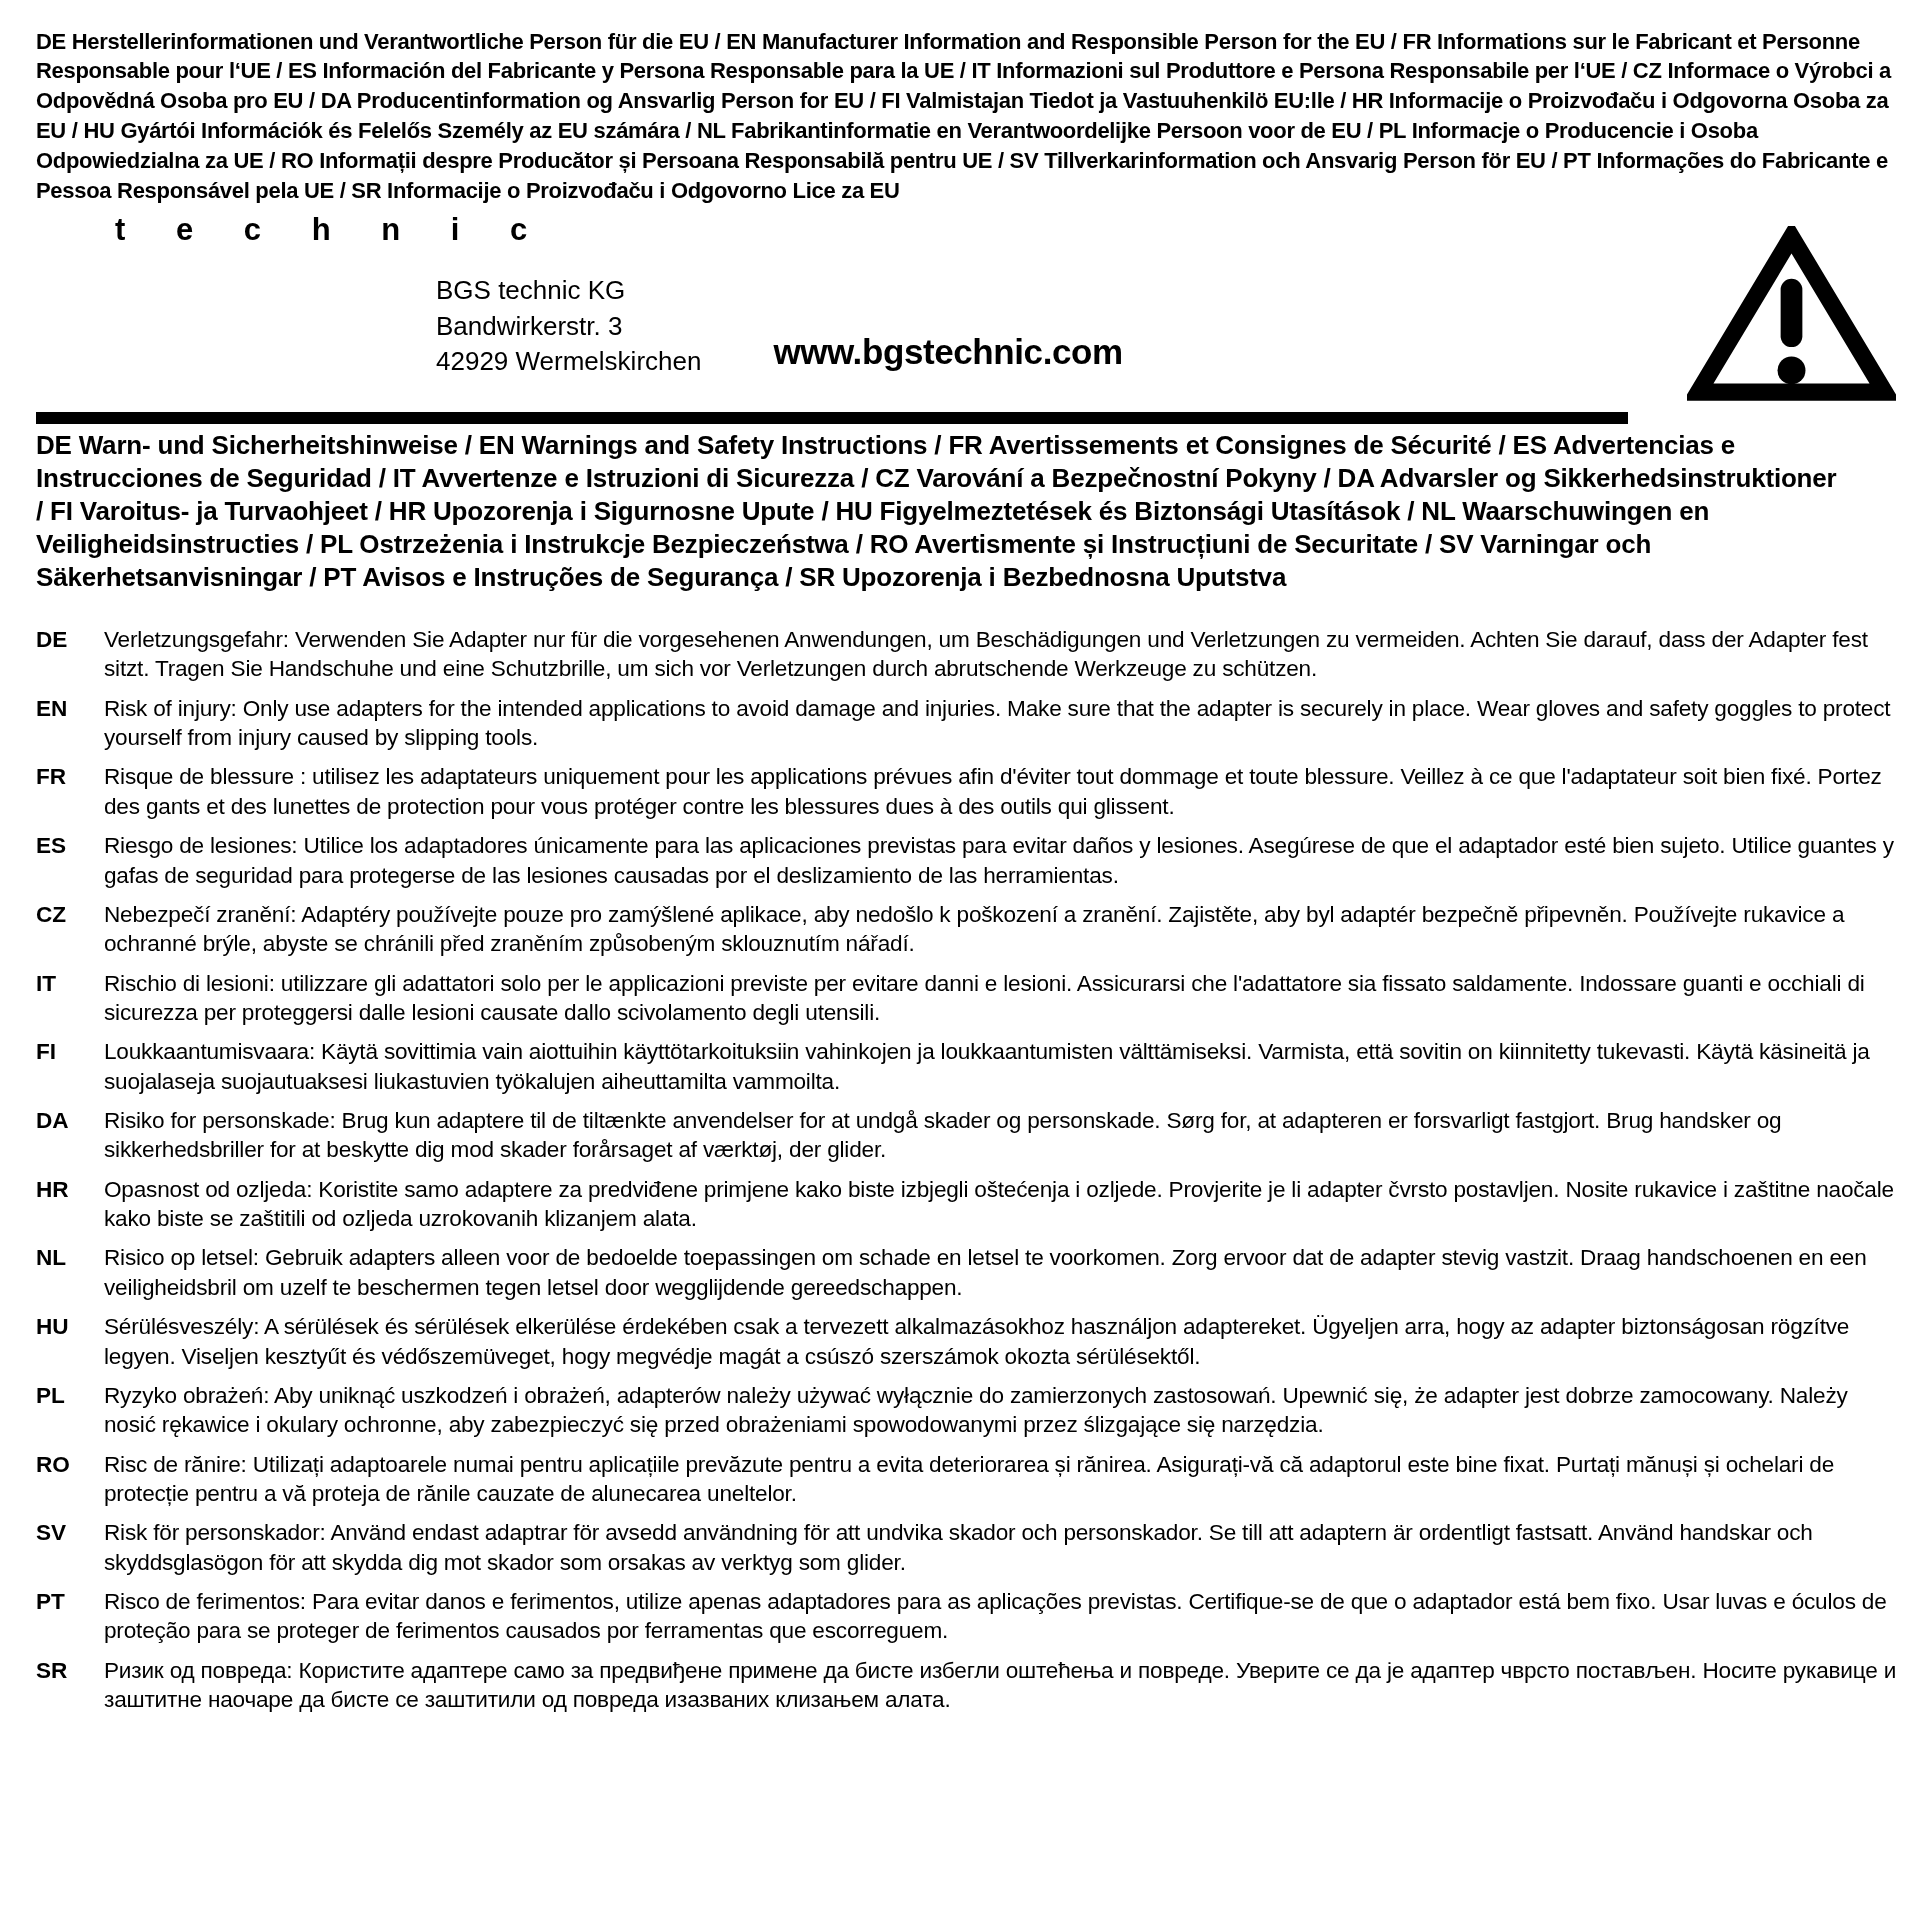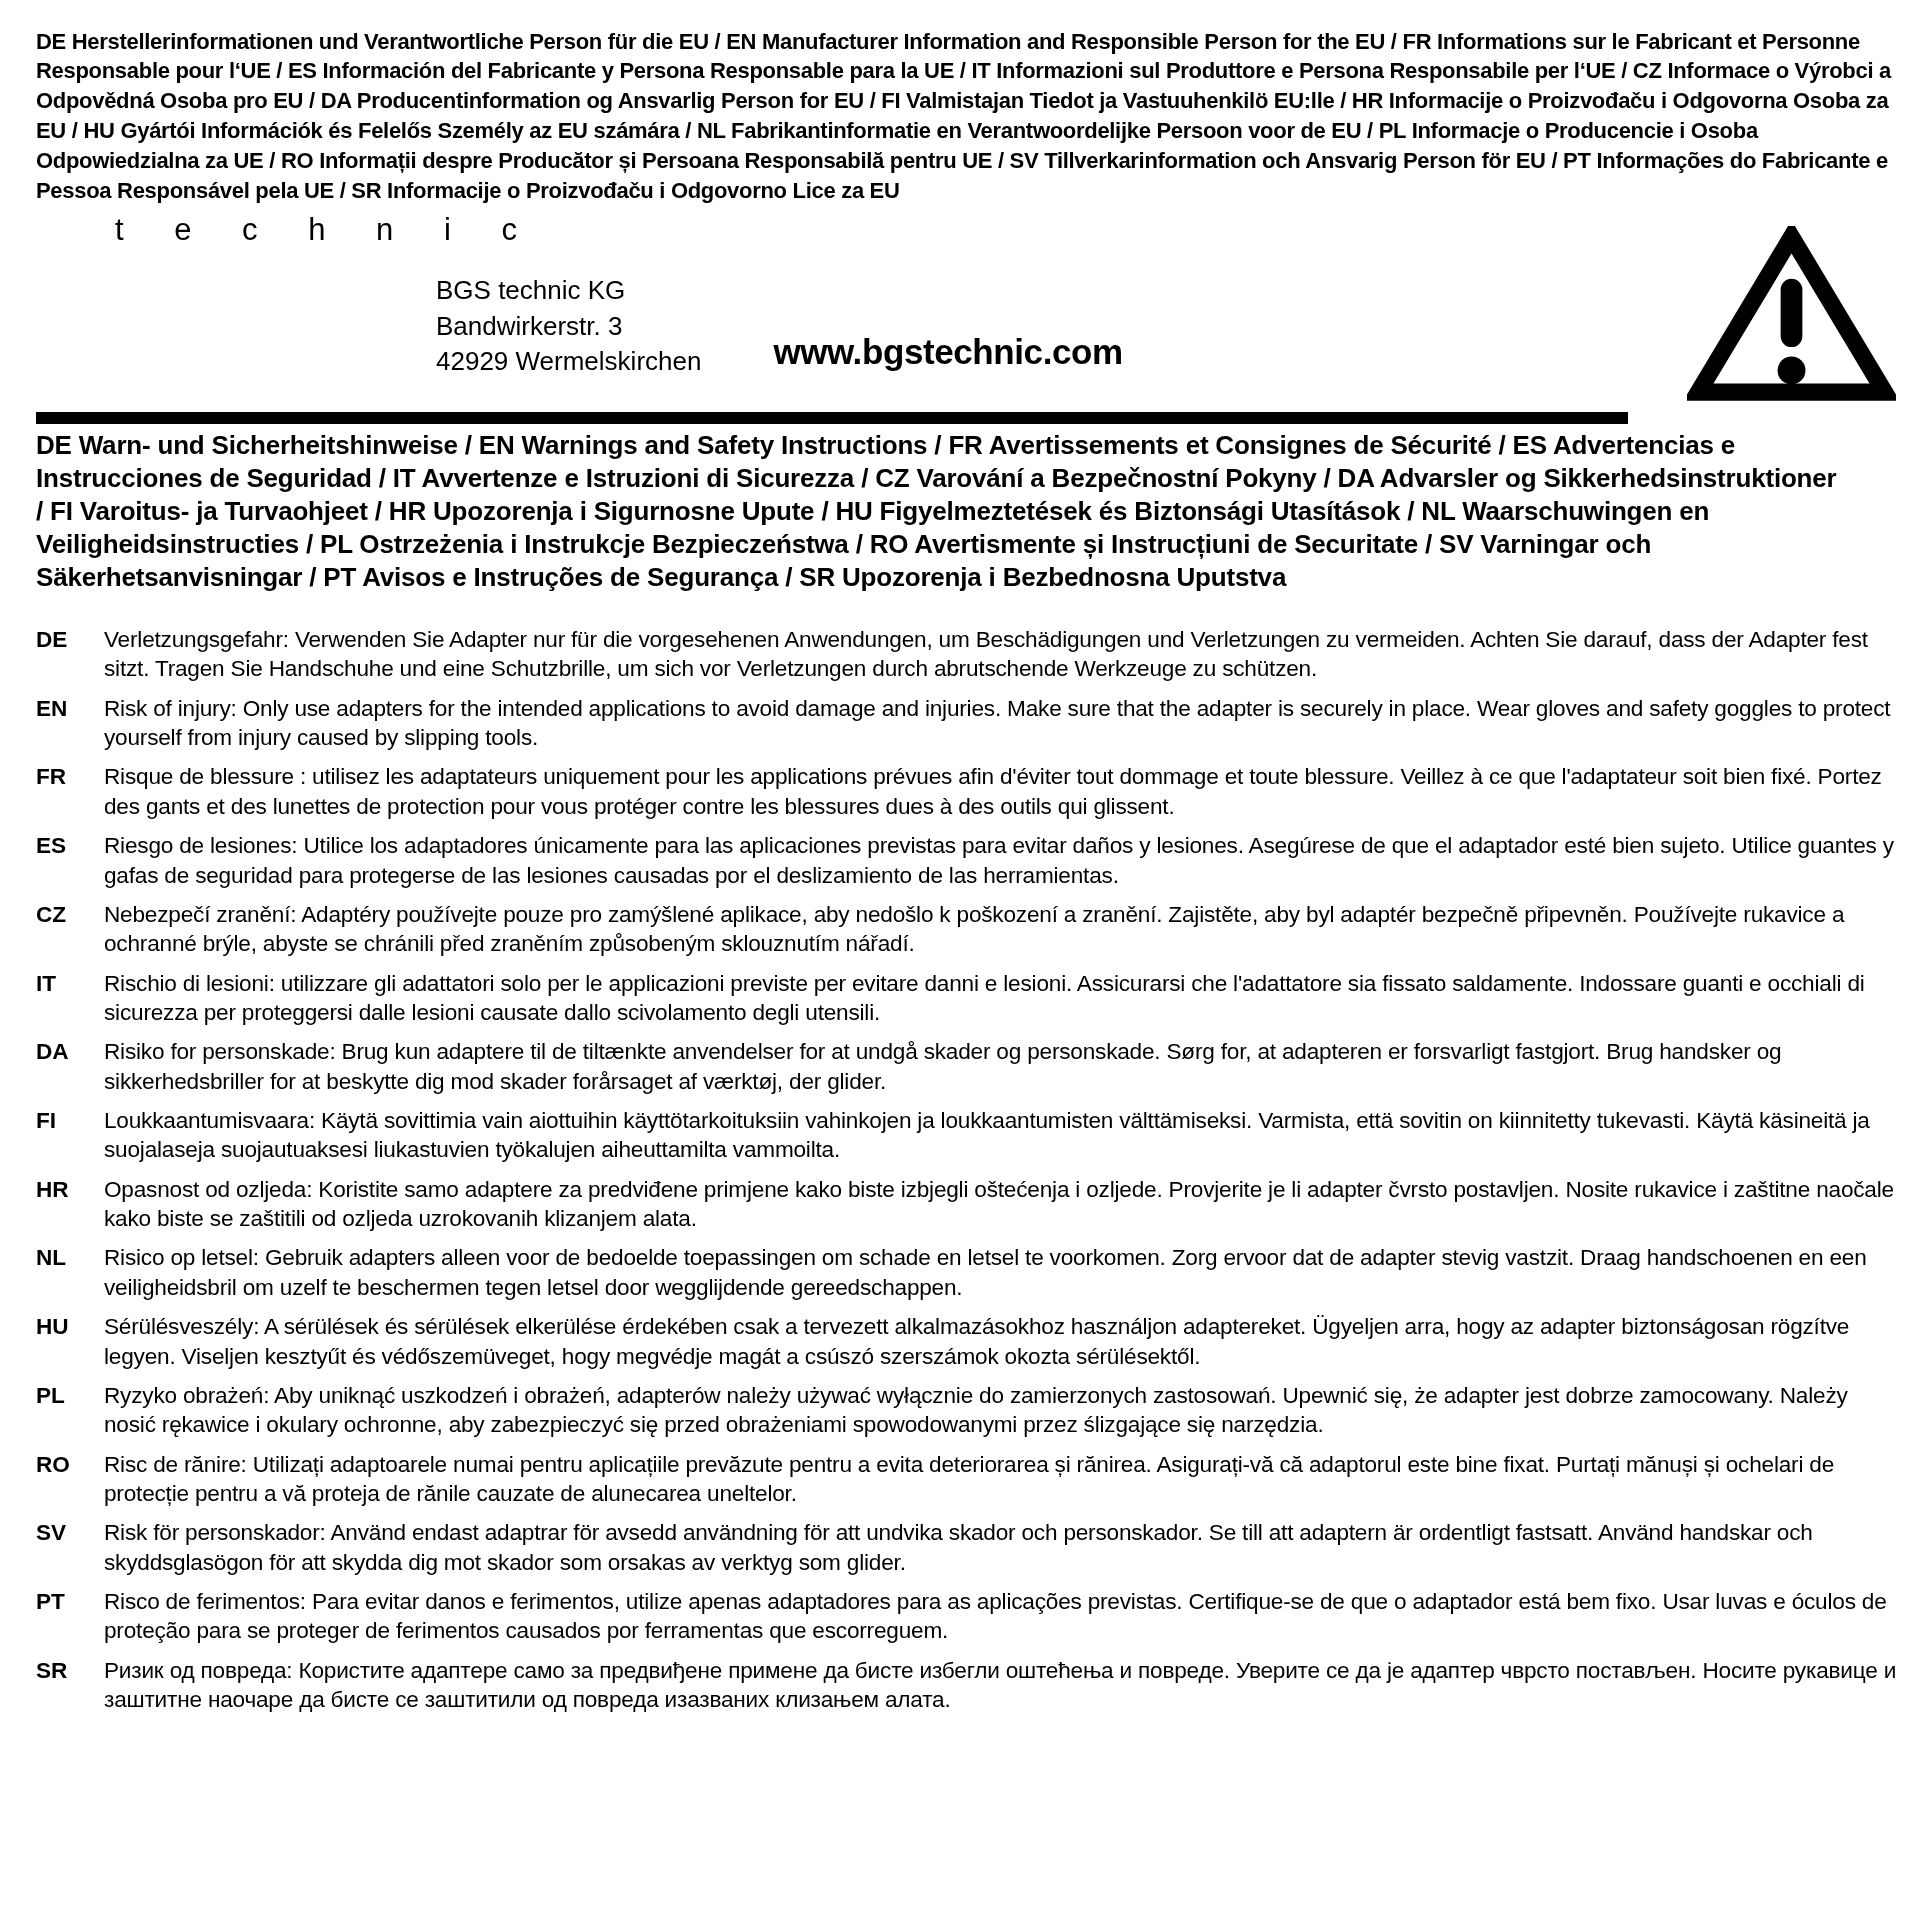--- a/index.html
+++ b/index.html
@@ -44,21 +44,21 @@
   }
   .logo-reg {
     font-size: 36px;
     font-weight: bold;
     margin-left: 3.1px;
     margin-top: -1.6px;
     display: inline-block;
   }
   .logo-sub {
     font-size: 31px;
-    font-weight: normal;
+    font-weight: bold;
     letter-spacing: 21px;
     margin-top: -17px;
     padding-left: 79px;
     white-space: nowrap;
   }
   .address { margin-left: 48px; margin-top: 44px; font-size: 26px; line-height: 1.37; flex: 0 0 auto; }
   .contact { margin-left: 100px; margin-top: 44px; font-size: 26px; line-height: 1.37; flex: 0 0 auto; }
   .website {
     margin-left: 72px;
     margin-top: 103px;
@@ -138,26 +138,26 @@
   </div>
   <div class="warning-item">
     <div class="warning-code">CZ</div>
     <div class="warning-text">Nebezpečí zranění: Adaptéry používejte pouze pro zamýšlené aplikace, aby nedošlo k poškození a zranění. Zajistěte, aby byl adaptér bezpečně připevněn. Používejte rukavice a ochranné brýle, abyste se chránili před zraněním způsobeným sklouznutím nářadí.</div>
   </div>
   <div class="warning-item">
     <div class="warning-code">IT</div>
     <div class="warning-text">Rischio di lesioni: utilizzare gli adattatori solo per le applicazioni previste per evitare danni e lesioni. Assicurarsi che l'adattatore sia fissato saldamente. Indossare guanti e occhiali di sicurezza per proteggersi dalle lesioni causate dallo scivolamento degli utensili.</div>
   </div>
   <div class="warning-item">
+    <div class="warning-code">FI</div>
+    <div class="warning-text">Loukkaantumisvaara: Käytä sovittimia vain aiottuihin käyttötarkoituksiin vahinkojen ja loukkaantumisten välttämiseksi. Varmista, että sovitin on kiinnitetty tukevasti. Käytä käsineitä ja suojalaseja suojautuaksesi liukastuvien työkalujen aiheuttamilta vammoilta.</div>
+  </div>
+  <div class="warning-item">
     <div class="warning-code">DA</div>
     <div class="warning-text">Risiko for personskade: Brug kun adaptere til de tiltænkte anvendelser for at undgå skader og personskade. Sørg for, at adapteren er forsvarligt fastgjort. Brug handsker og sikkerhedsbriller for at beskytte dig mod skader forårsaget af værktøj, der glider.</div>
-  </div>
-  <div class="warning-item">
-    <div class="warning-code">FI</div>
-    <div class="warning-text">Loukkaantumisvaara: Käytä sovittimia vain aiottuihin käyttötarkoituksiin vahinkojen ja loukkaantumisten välttämiseksi. Varmista, että sovitin on kiinnitetty tukevasti. Käytä käsineitä ja suojalaseja suojautuaksesi liukastuvien työkalujen aiheuttamilta vammoilta.</div>
   </div>
   <div class="warning-item">
     <div class="warning-code">HR</div>
     <div class="warning-text">Opasnost od ozljeda: Koristite samo adaptere za predviđene primjene kako biste izbjegli oštećenja i ozljede. Provjerite je li adapter čvrsto postavljen. Nosite rukavice i zaštitne naočale kako biste se zaštitili od ozljeda uzrokovanih klizanjem alata.</div>
   </div>
   <div class="warning-item">
     <div class="warning-code">NL</div>
     <div class="warning-text">Risico op letsel: Gebruik adapters alleen voor de bedoelde toepassingen om schade en letsel te voorkomen. Zorg ervoor dat de adapter stevig vastzit. Draag handschoenen en een veiligheidsbril om uzelf te beschermen tegen letsel door wegglijdende gereedschappen.</div>
   </div>
   <div class="warning-item">

